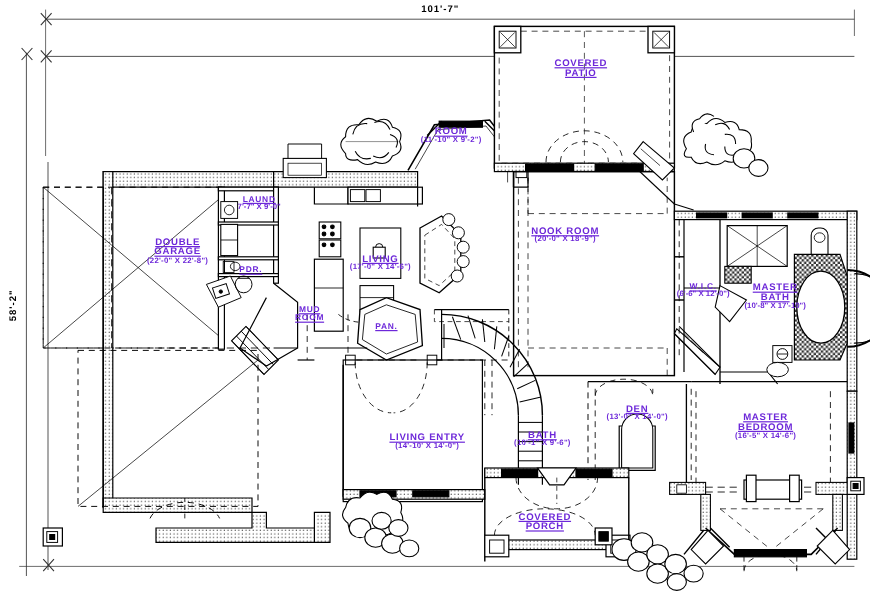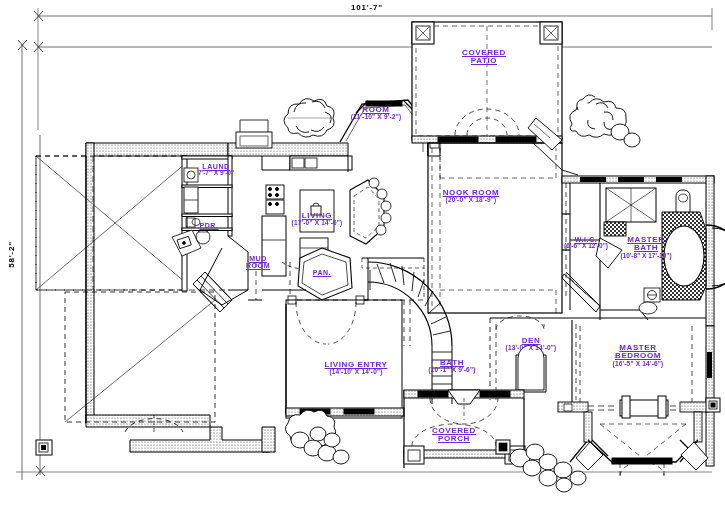--- a/index.html
+++ b/index.html
@@ -402,20 +402,25 @@
     <rect x="240" y="136" width="28" height="10" fill="none" stroke-width="0.6"></rect>
     <path d="M240,132 L240,120 L268,120 L268,132" stroke-width="0.8" fill="none"></path>
   </g>
 
   <g stroke="#000" stroke-width="0.9" fill="#fff">
     <path d="M536,118 L562,140 L552,150 L528,128 Z"></path>
     <path d="M534,124 L550,138" stroke-width="0.6"></path>
   </g>
 </svg>
 
+<div class="lbl" style="left:108px;top:198px;width:80px;">
+  <div class="rm-name">DOUBLE</div>
+  <div class="rm-name">GARAGE</div>
+  <div class="rm-dim">(22'-0" X 22'-8")</div>
+</div>
 
 
 <div class="lbl" style="left:190px;top:163px;width:52px;">
   <div class="rm-small">LAUND</div>
   <div class="rm-dim" style="letter-spacing:0;">7'-7" X 9'-0"</div>
 </div>
 
 <div class="lbl" style="left:192px;top:222px;width:34px;">
   <div class="rm-small">PDR.</div>
 </div>

